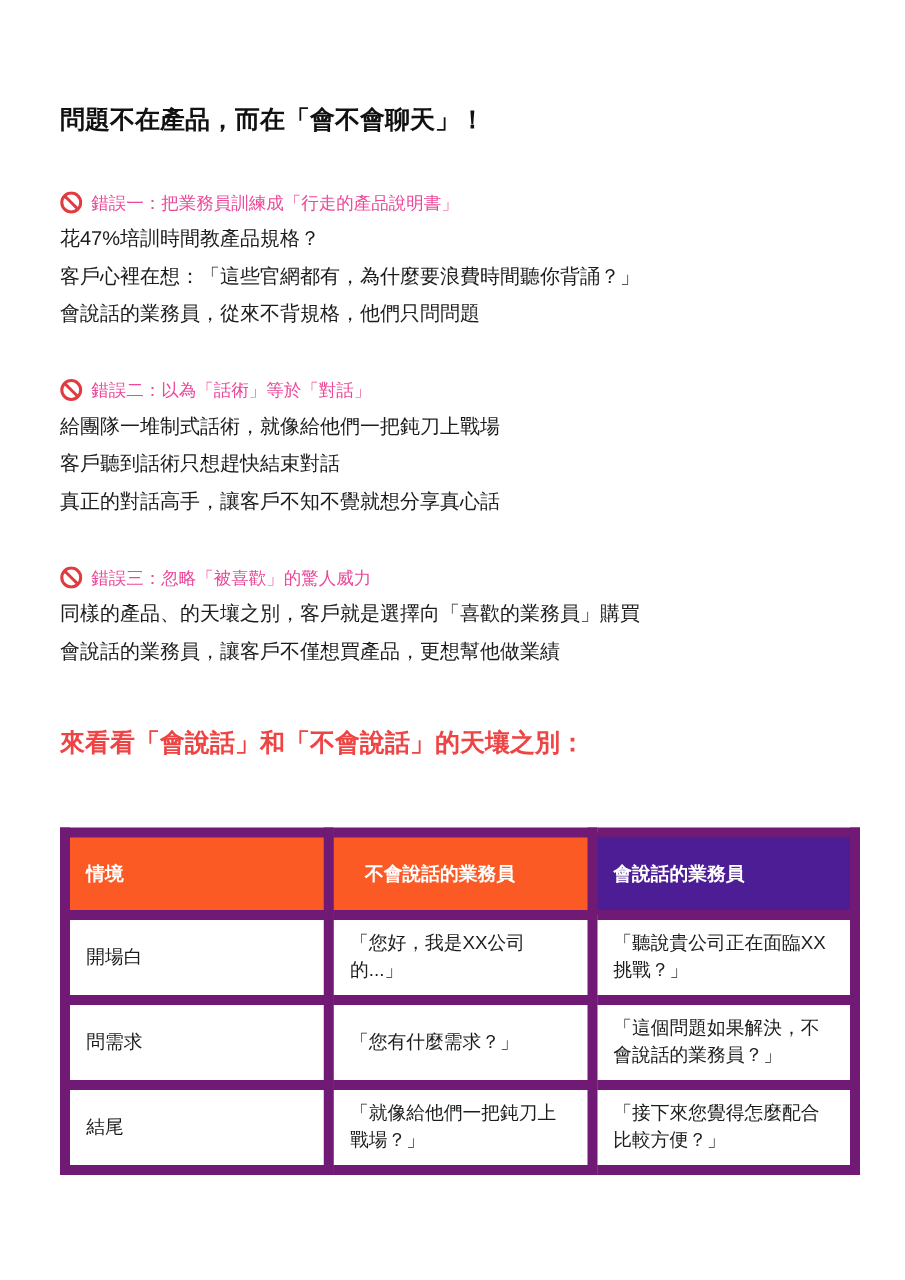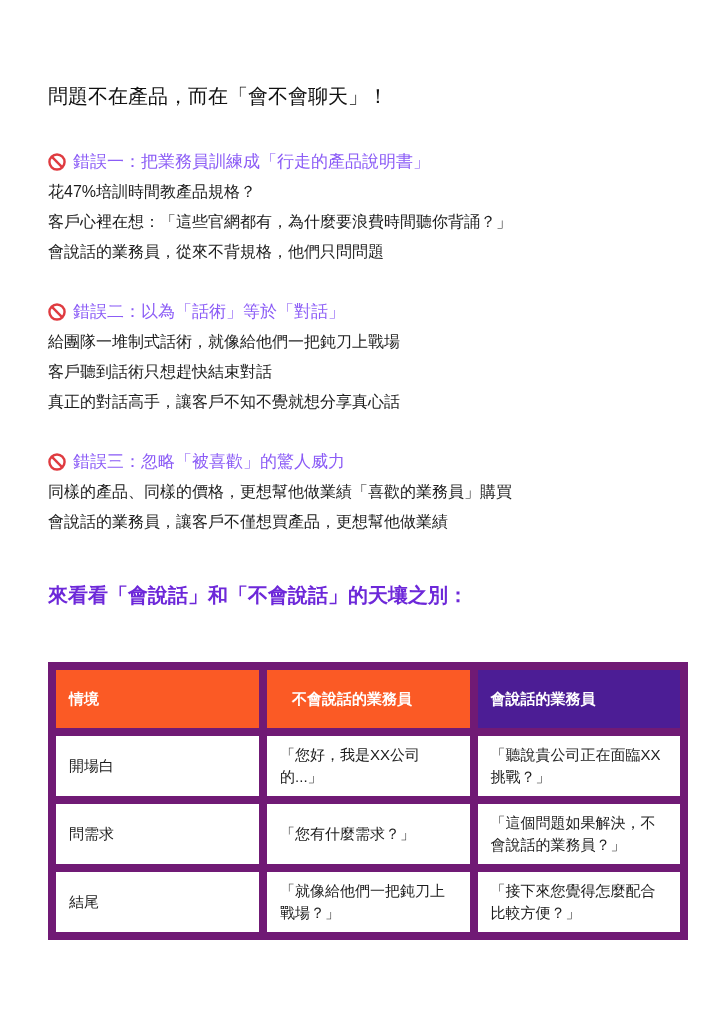--- a/index.html
+++ b/index.html
@@ -9,31 +9,31 @@
     width:724px;height:1024px;
     background:#ffffff;
     font-family:"Liberation Sans",sans-serif;
     color:#1c1c1c;
     overflow:hidden;
     box-sizing:border-box;
   }
   .content{padding:0 36px 0 48px;}
   h1.doc-title{
     margin:0;padding-top:85px;
-    font-size:20px;font-weight:400;line-height:22px;color:#111;
+    font-size:20px;font-weight:700;line-height:22px;color:#111;
   }
   h2.doc-title2{
     margin:47px 0 0 0;
-    font-size:20px;font-weight:700;line-height:22px;color:#6d28d9;
+    font-size:20px;font-weight:700;line-height:22px;color:#ef4444;
   }
   section.mistake{margin:30px 0 0 0;}
   section.mistake:first-of-type{margin-top:40px;}
   .sec-heading{
     display:flex;align-items:center;gap:7px;
-    font-size:17px;line-height:30px;font-weight:400;color:#8b5cf6;
+    font-size:14px;line-height:30px;font-weight:400;color:#ec4899;
   }
   .no-icon{display:inline-flex;width:18px;height:18px;flex:0 0 18px;}
   .no-icon svg{width:18px;height:18px;display:block;}
   section.mistake p{
     margin:0;font-size:16px;line-height:30px;font-weight:400;color:#1c1c1c;
   }
   table.compare{
     margin-top:56px;
     border-collapse:collapse;
     width:640px;
@@ -101,21 +101,21 @@
     <section class="mistake">
       <div class="sec-heading">
         <span class="no-icon">
           <svg viewBox="0 0 20 20">
               <circle cx="10" cy="10" r="8.4" fill="none" stroke="#DF3B40" stroke-width="2.7"></circle>
               <line x1="4.4" y1="4.4" x2="15.6" y2="15.6" stroke="#DF3B40" stroke-width="2.7"></line>
             </svg>
         </span>
         <span>錯誤三：忽略「被喜歡」的驚人威力</span>
       </div>
-      <p>同樣的產品、同樣的價格，更想幫他做業績「喜歡的業務員」購買</p>
+      <p>同樣的產品、的天壤之別，客戶就是選擇向「喜歡的業務員」購買</p>
       <p>會說話的業務員，讓客戶不僅想買產品，更想幫他做業績</p>
     </section>
 
     <h2 class="doc-title2">來看看「會說話」和「不會說話」的天壤之別：</h2>
 
     <table class="compare">
       <colgroup>
           <col class="c0">
           <col class="c1">
           <col class="c2">

